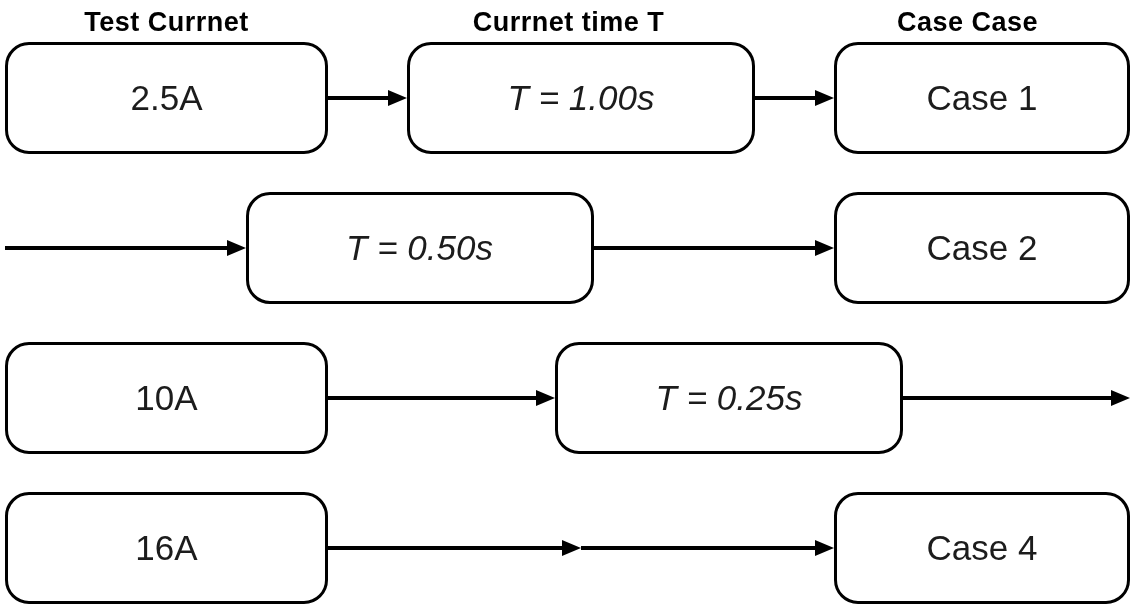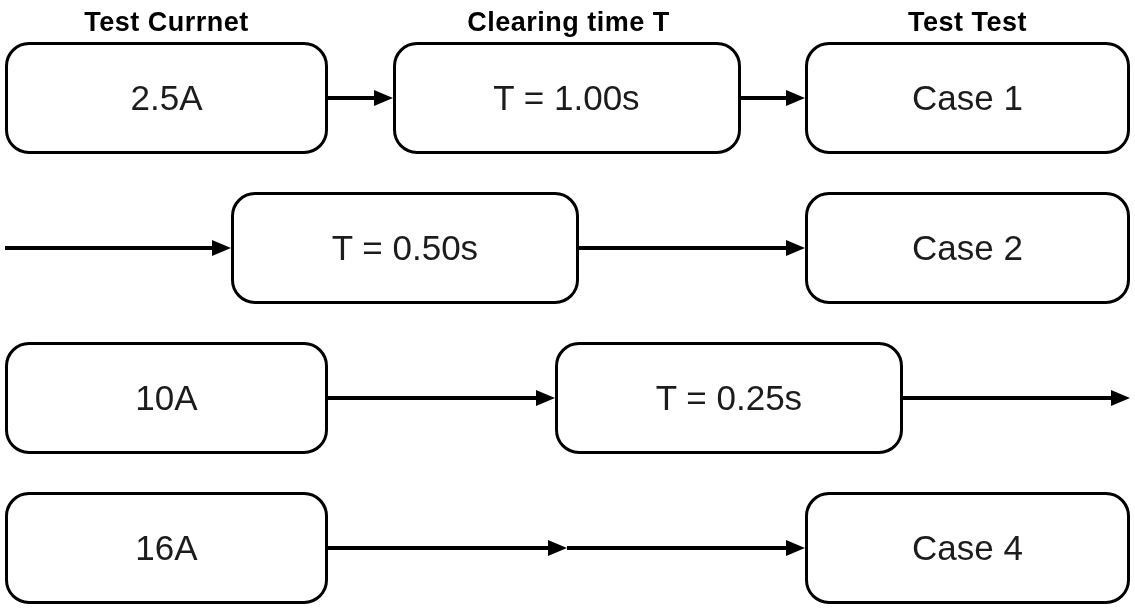--- a/index.html
+++ b/index.html
@@ -50,22 +50,22 @@
   .box {
     border: 3.5px solid #000000;
     border-radius: 24px;
     background: #ffffff;
     box-sizing: border-box;
     display: flex;
     align-items: center;
     justify-content: center;
   }
   .box-current { width: 323px; }
-  .box-time    { width: 348px; }
-  .box-case    { width: 325px; text-align: right; }
+  .box-time    { width: 348px; font-style: italic; }
+  .box-case    { width: 296px; text-align: right; }
   .box-label {
     font-size: 35px;
     font-weight: 400;
     color: #1c1c1c;
     white-space: pre;
   }
   .arrow {
     display: flex;
     align-items: center;
     flex: 1;
@@ -84,23 +84,23 @@
   }
 </style>
 </head>
 <body>
 
 <div class="diagram">
 
   <div class="headers">
     <div class="col-header h1">Test Currnet</div>
     <div class="sp1"></div>
-    <div class="col-header h2">Clearing time T</div>
+    <div class="col-header h2">Currnet time T</div>
     <div class="sp2"></div>
-    <div class="col-header h3">Test Test</div>
+    <div class="col-header h3">Case Case</div>
   </div>
 
   <div class="rows">
   <div class="flow-row">
     <div class="box box-current">
       <span class="box-label">2.5A</span>
     </div>
     <div class="arrow">
       <span class="arrow-line"></span>
       <span class="arrow-head"></span>

